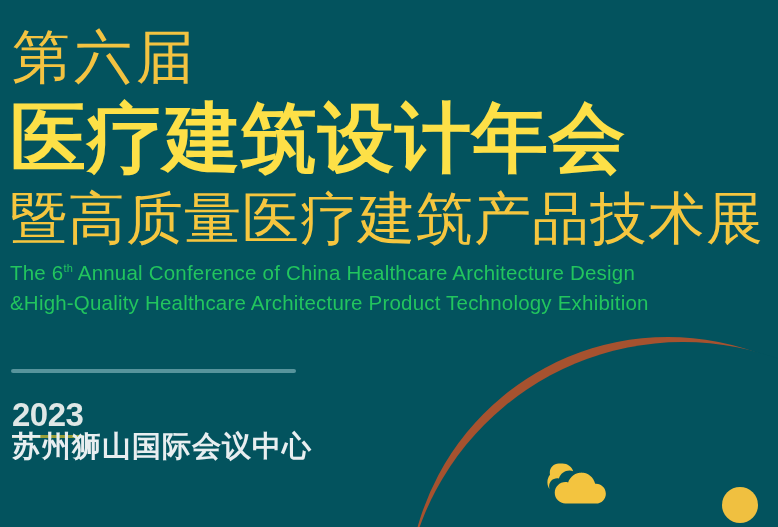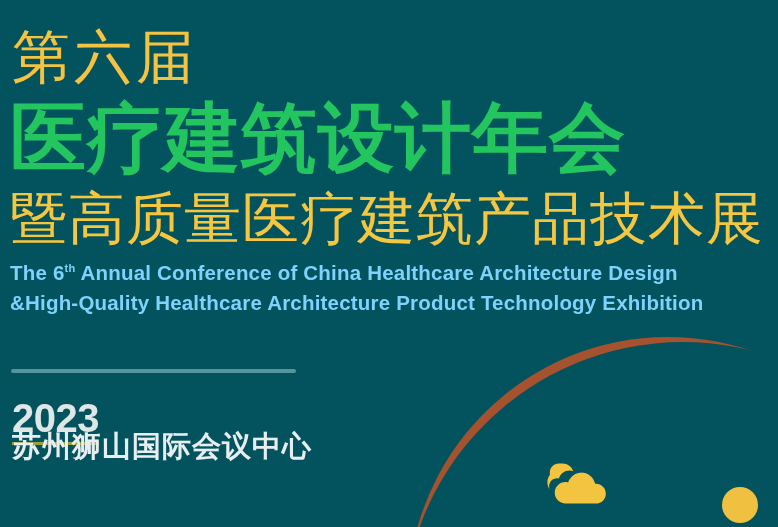--- a/index.html
+++ b/index.html
@@ -76,21 +76,21 @@
   }
 
   .headline {
     position: absolute;
     left: 10px;
     top: 100px;
     font-size: 76px;
     line-height: 1;
     letter-spacing: 1px;
     font-weight: 700;
-    color: #22c55e;
+    color: #fde047;
     font-family: "DejaVu Sans", sans-serif;
     white-space: nowrap;
   }
 
   .subhead {
     position: absolute;
     left: 10px;
     top: 190px;
     font-size: 57px;
     line-height: 1;
@@ -100,22 +100,22 @@
     font-family: "DejaVu Sans", sans-serif;
     white-space: nowrap;
   }
 
   .en-line {
     position: absolute;
     left: 10px;
     font-size: 20.5px;
     line-height: 1;
     letter-spacing: 0.2px;
-    color: #7dd3fc;
-    font-weight: 700;
+    color: #22c55e;
+    font-weight: 400;
     white-space: nowrap;
   }
   .en-line-1 { top: 263px; }
   .en-line-2 { top: 293px; }
   .en-line sup {
     font-size: 11px;
     vertical-align: super;
     line-height: 0;
   }
 
@@ -132,21 +132,21 @@
   .date-row {
     position: absolute;
     left: 12px;
     top: 398px;
     display: flex;
     align-items: baseline;
     white-space: nowrap;
   }
   .year {
     position: relative;
-    font-size: 40px;
+    font-size: 33px;
     line-height: 1;
     font-weight: 700;
     color: #dfe7e6;
     letter-spacing: -0.5px;
     font-family: "Liberation Sans", sans-serif;
   }
   .year::after {
     content: "";
     position: absolute;
     left: 0;

